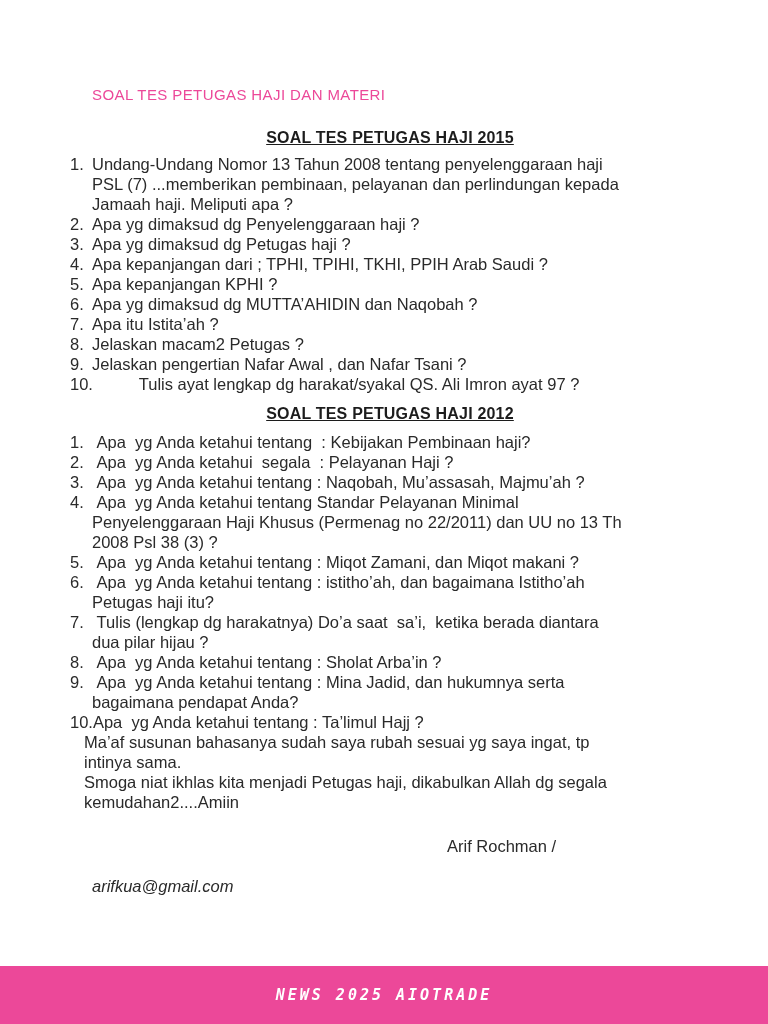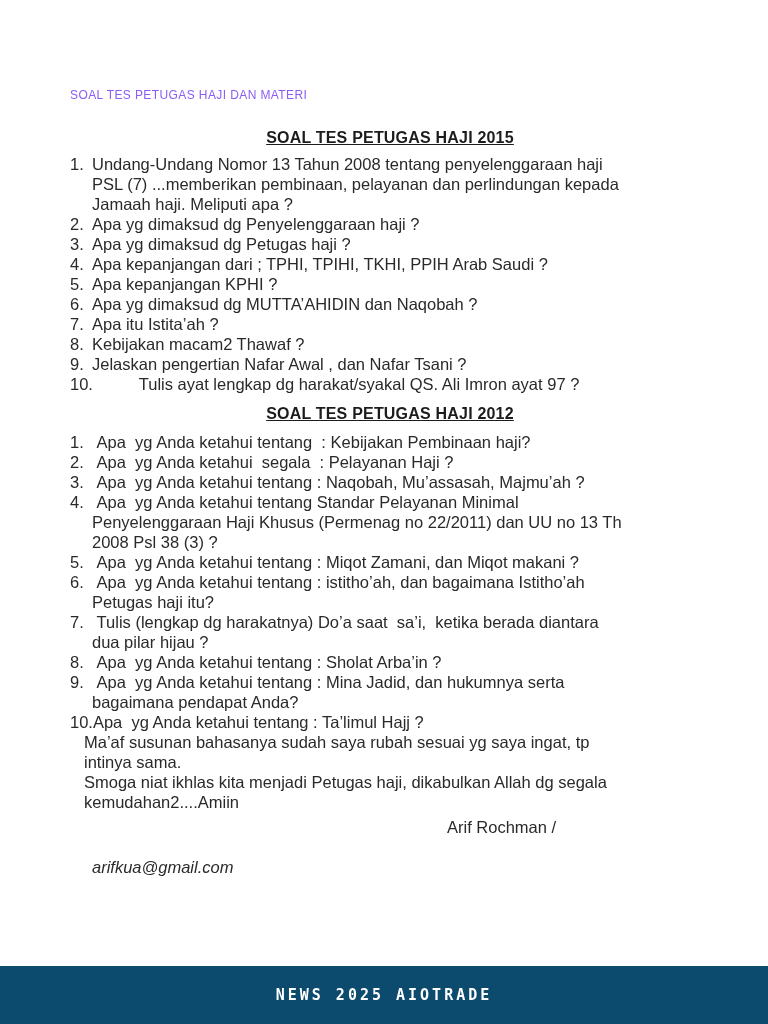--- a/index.html
+++ b/index.html
@@ -17,25 +17,26 @@
   .doc {
     position: absolute;
     top: 0; left: 0; right: 0; bottom: 58px;
     padding: 86px 58px 0 70px;
     color: #2a2a2a;
     font-size: 16.5px;
     line-height: 20px;
   }
 
   .kicker {
+    margin-left: 22px;
     margin-bottom: 22px;
     height: 18px;
-    font-size: 12px;
+    font-size: 15px;
     line-height: 18px;
-    color: #8b5cf6;
+    color: #ec4899;
     letter-spacing: 0.4px;
     white-space: nowrap;
   }
 
   .section-title {
     text-align: center;
     font-size: 16px;
     line-height: 24px;
     font-weight: bold;
     color: #1c1c1c;
@@ -56,21 +57,21 @@
     flex: 1 1 auto;
     white-space: pre-wrap;
   }
 
   .closing {
     margin-left: 14px;
     white-space: pre-wrap;
   }
 
   .sig-name {
-    margin-top: 5px;
+    margin-top: 24px;
     padding-left: 377px;
     white-space: pre;
   }
   .sig-email {
     margin-top: 20px;
     margin-left: 22px;
     white-space: pre;
     font-style: italic;
   }
 
@@ -82,24 +83,25 @@
     font-weight: bold;
     color: #1c1c1c;
     text-decoration: underline;
     letter-spacing: 0.2px;
   }
 
   .footer-bar {
     position: absolute;
     left: 0; right: 0; bottom: 0;
     height: 58px;
-    background: #0c4a6e;
+    background: #ec4899;
     display: flex;
     align-items: center;
     justify-content: center;
+    font-style: italic;
   }
   .footer-text {
     color: #ffffff;
     font-family: "DejaVu Sans Mono", monospace;
     font-weight: bold;
     font-size: 15px;
     letter-spacing: 3px;
     white-space: nowrap;
   }
 </style>
@@ -139,21 +141,21 @@
       <div class="qitem">
         <span class="qnum">6.</span>
         <span class="qtext">Apa yg dimaksud dg MUTTA’AHIDIN dan Naqobah ?</span>
       </div>
       <div class="qitem">
         <span class="qnum">7.</span>
         <span class="qtext">Apa itu Istita’ah ?</span>
       </div>
       <div class="qitem">
         <span class="qnum">8.</span>
-        <span class="qtext">Kebijakan macam2 Thawaf ?</span>
+        <span class="qtext">Jelaskan macam2 Petugas ?</span>
       </div>
       <div class="qitem">
         <span class="qnum">9.</span>
         <span class="qtext">Jelaskan pengertian Nafar Awal , dan Nafar Tsani ?</span>
       </div>
       <div class="qitem">
         <span class="qnum">10.</span>
         <span class="qtext">          Tulis ayat lengkap dg harakat/syakal QS. Ali Imron ayat 97 ?</span>
       </div>
     </div>

